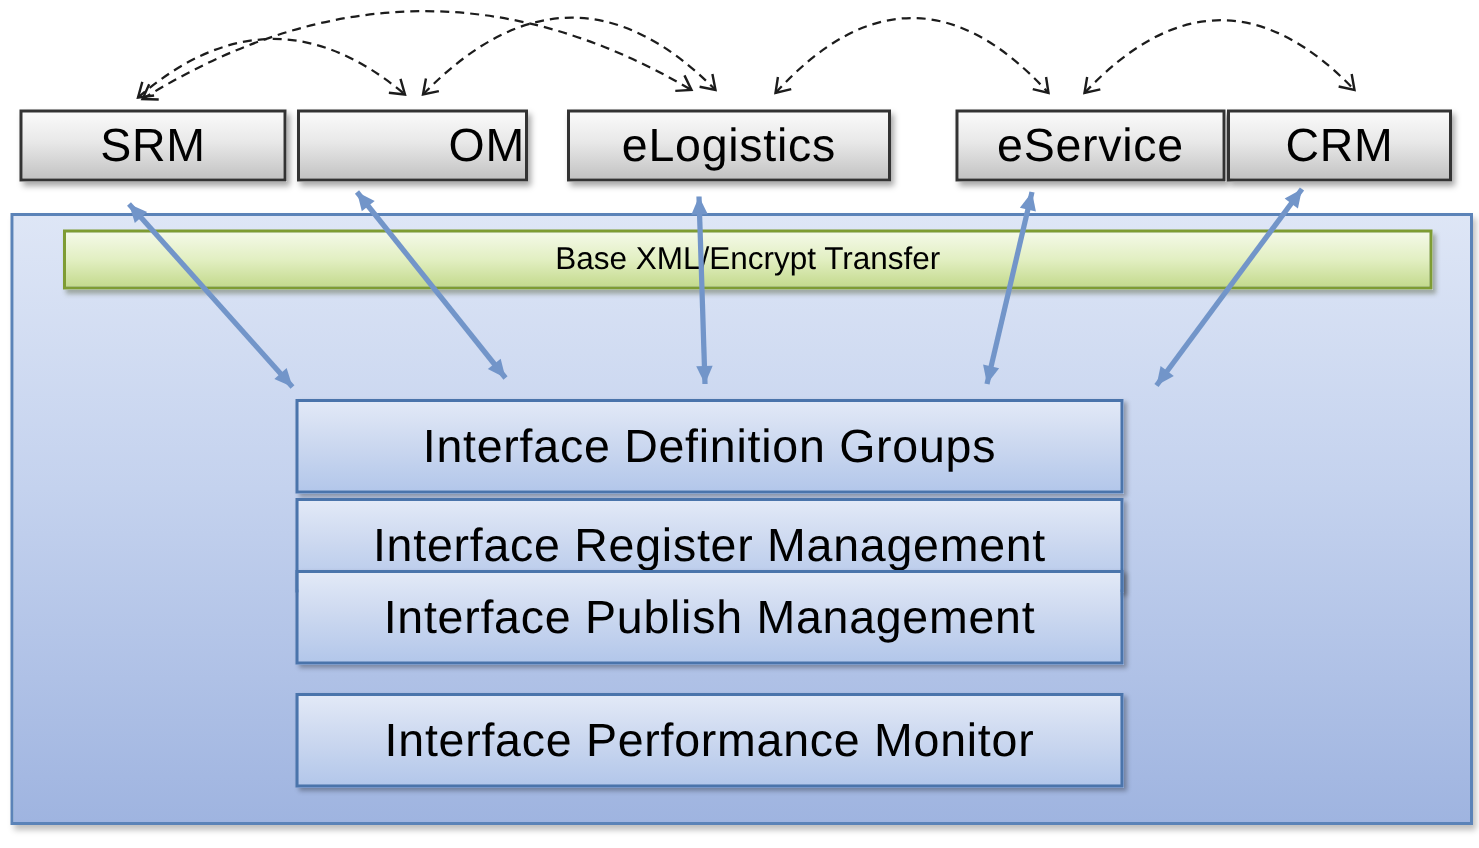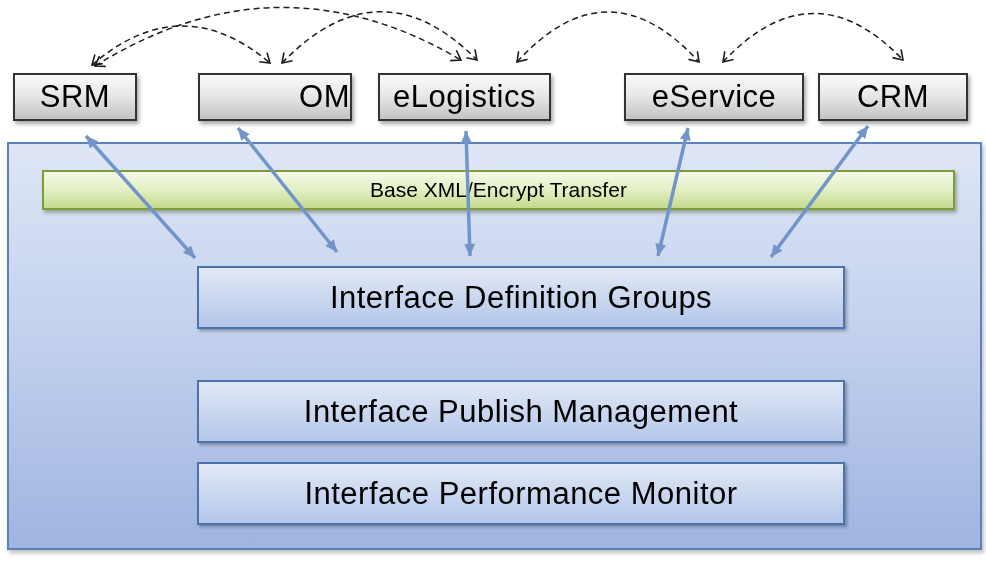--- a/index.html
+++ b/index.html
@@ -20,24 +20,24 @@
     align-items: center;
     justify-content: center;
     background: linear-gradient(to bottom, #fafafa 0%, #e8e8e8 45%, #c3c3c3 100%);
     border: 2px solid #333333;
     box-shadow: 2px 3px 4px rgba(0,0,0,0.35);
     font-size: 31px;
     letter-spacing: 0.5px;
     color: #000000;
     white-space: nowrap;
   }
-  #sys-srm        { left: 13px;  width: 124px; }
+  #sys-srm        { left: 13px;  width: 178px; }
   #sys-om         { left: 198px; width: 154px; justify-content: flex-end; }
-  #sys-elogistics { left: 378px; width: 173px; }
-  #sys-eservice   { left: 624px; width: 180px; }
+  #sys-elogistics { left: 378px; width: 216px; }
+  #sys-eservice   { left: 637px; width: 180px; }
   #sys-crm        { left: 818px; width: 150px; }
 
   
   .platform {
     position: absolute;
     left: 7px;
     top: 142px;
     width: 975px;
     height: 408px;
     background: linear-gradient(to bottom, #dee6f6 0%, #c4d2ee 45%, #9fb4e0 100%);
@@ -54,28 +54,28 @@
     display: flex;
     align-items: center;
     justify-content: center;
     background: linear-gradient(to bottom, #f4f9e8 0%, #e2efc2 50%, #c4da8e 100%);
     border: 2px solid #7e9c33;
     box-shadow: 2px 3px 3px rgba(70,80,40,0.40);
     font-size: 21px;
     color: #000000;
     white-space: nowrap;
   }
-  #bus-xml  { top: 170px; }
+  #bus-xml  { top: 153px; }
   #bus-load { top: 195px; }
 
   
   .modbar {
     position: absolute;
     left: 197px;
-    width: 648px;
+    width: 552px;
     height: 63px;
     display: flex;
     align-items: center;
     justify-content: center;
     background: linear-gradient(to bottom, #e2e9f7 0%, #cdd9f0 45%, #b3c7ea 100%);
     border: 2px solid #4a74ab;
     box-shadow: 2px 2px 3px rgba(0,0,0,0.30);
     font-size: 31px;
     letter-spacing: 0.5px;
     color: #000000;
@@ -120,20 +120,23 @@
     <span>CRM</span>
   </div>
 
   <div class="busbar" id="bus-xml">
     <span>Base XML/Encrypt Transfer</span>
   </div>
 
   <div class="modbar" id="mod-definition">
     <span>Interface Definition Groups</span>
   </div>
+  <div class="modbar" id="mod-register">
+    <span>Interface Register Management</span>
+  </div>
   <div class="modbar" id="mod-publish">
     <span>Interface Publish Management</span>
   </div>
   <div class="modbar" id="mod-performance">
     <span>Interface Performance Monitor</span>
   </div>
 
   <svg class="overlay" viewBox="0 0 986 565">
     <defs>
       <marker id="chev" markerUnits="userSpaceOnUse" markerWidth="24" markerHeight="24" refX="0" refY="0" orient="auto" overflow="visible">

